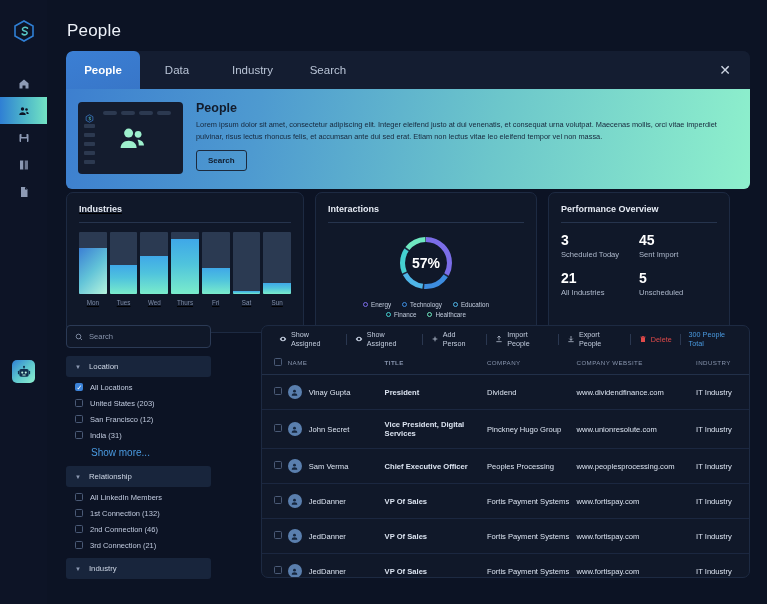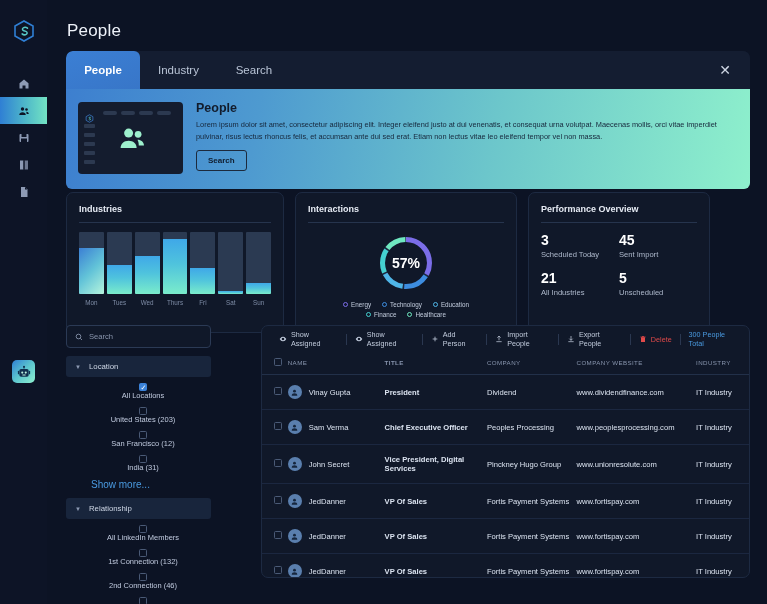--- a/index.html
+++ b/index.html
@@ -82,21 +82,21 @@
     color: #101d2e; background: transparent;
   }
 
   
   .cards { position: absolute; left: 19px; top: 192px; width: 684px; display: flex; gap: 11px; }
   .card {
     background: #101829; border: 1px solid #1d2a42; border-radius: 7px; padding: 11px 12px;
   }
   .card-title { font-size: 9px; font-weight: bold; color: #e6ebf4; margin-bottom: 8px; }
   .card-rule { height: 1px; background: #26344d; margin-bottom: 9px; }
-  .card-industries { width: 218px; }
+  .card-industries { width: 238px; text-decoration: underline; }
   .card-interactions { width: 222px; }
   .card-perf { width: 182px; }
 
   
   .bars { display: flex; gap: 3px; align-items: flex-end; height: 62px; }
   .bar-col { flex: 1; display: flex; flex-direction: column; }
   .bar-track {
     height: 62px; width: 100%; background: #2b3a52; border-radius: 1px;
     position: relative; overflow: hidden;
   }
@@ -134,21 +134,21 @@
     gap: 6px; padding: 0 8px; background: #101829;
   }
   .search-box .ph { font-size: 7.6px; color: #8995ad; }
   .filter-group { margin-top: 8px; }
   .filter-head {
     height: 21px; background: #18253c; border-radius: 3px; display: flex; align-items: center;
     gap: 8px; padding: 0 9px; font-size: 7.8px; color: #cdd6e5;
   }
   .chev { font-size: 6px; color: #8c99b2; }
   .filter-opts { padding: 6px 0 0 9px; }
-  .opt { display: flex; align-items: center; margin-bottom: 7px; font-size: 7.5px; color: #c0cade; flex-direction: column; }
+  .opt { display: flex; align-items: flex-start; gap: 7px; margin-bottom: 7px; font-size: 7.5px; color: #c0cade; }
   .cb { width: 8px; height: 8px; border: 1px solid #4a5a76; border-radius: 1.5px; flex: 0 0 8px; background: transparent; }
   .cb.checked { background: #3b82d8; border-color: #3b82d8; position: relative; }
   .cb.checked:after {
     content: "✓"; position: absolute; left: 0.6px; top: -1.4px; font-size: 7px; color: #fff; line-height: 9px;
   }
   .show-more { font-size: 10px; color: #4a9ae0; margin: 1px 0 0 16px; }
 
   
   .table-wrap {
     position: absolute; left: 214px; top: 325px; width: 489px; height: 253px;
@@ -237,20 +237,21 @@
         </svg>
     </div>
   </div>
 
   <div class="main">
     <div class="page-title">People</div>
 
     <div class="panel">
       <div class="tabbar">
         <div class="tab active">People</div>
+        <div class="tab">Data</div>
         <div class="tab">Industry</div>
         <div class="tab">Search</div>
         <div class="tab-close">✕</div>
       </div>
 
       <div class="hero">
         <div class="hero-thumb">
           <div class="ht-logo">
             <svg width="9" height="9" viewBox="0 0 24 24">
                 <path d="M12 2 21 7v10l-9 5-9-5V7z" fill="none" stroke="#3d7fcf" stroke-width="2"></path>
@@ -565,44 +566,44 @@
             <tr>
               <td class="col-cb"><span class="cb" style="display:inline-block"></span></td>
               <td class="col-name">
                 <div class="name-cell">
                   <span class="avatar">
                     <svg width="9" height="9" viewBox="0 0 24 24" fill="#16263d">
                       <circle cx="12" cy="8.5" r="3.8"></circle>
                       <path d="M4.5 20.5c0-4 3.4-6.2 7.5-6.2s7.5 2.2 7.5 6.2z"></path>
                     </svg>
                   </span>
-                  <span>Sam Verma</span>
+                  <span>John Secret</span>
                 </div>
               </td>
-              <td class="col-title">Chief Executive Officer</td>
-              <td class="col-company">Peoples Processing</td>
-              <td class="col-web">www.peoplesprocessing.com</td>
+              <td class="col-title">Vice President, Digital Services</td>
+              <td class="col-company">Pinckney Hugo Group</td>
+              <td class="col-web">www.unionresolute.com</td>
               <td class="col-ind">IT Industry</td>
             </tr>
             <tr>
               <td class="col-cb"><span class="cb" style="display:inline-block"></span></td>
               <td class="col-name">
                 <div class="name-cell">
                   <span class="avatar">
                     <svg width="9" height="9" viewBox="0 0 24 24" fill="#16263d">
                       <circle cx="12" cy="8.5" r="3.8"></circle>
                       <path d="M4.5 20.5c0-4 3.4-6.2 7.5-6.2s7.5 2.2 7.5 6.2z"></path>
                     </svg>
                   </span>
-                  <span>John Secret</span>
+                  <span>Sam Verma</span>
                 </div>
               </td>
-              <td class="col-title">Vice President, Digital Services</td>
-              <td class="col-company">Pinckney Hugo Group</td>
-              <td class="col-web">www.unionresolute.com</td>
+              <td class="col-title">Chief Executive Officer</td>
+              <td class="col-company">Peoples Processing</td>
+              <td class="col-web">www.peoplesprocessing.com</td>
               <td class="col-ind">IT Industry</td>
             </tr>
             <tr>
               <td class="col-cb"><span class="cb" style="display:inline-block"></span></td>
               <td class="col-name">
                 <div class="name-cell">
                   <span class="avatar">
                     <svg width="9" height="9" viewBox="0 0 24 24" fill="#16263d">
                       <circle cx="12" cy="8.5" r="3.8"></circle>
                       <path d="M4.5 20.5c0-4 3.4-6.2 7.5-6.2s7.5 2.2 7.5 6.2z"></path>

